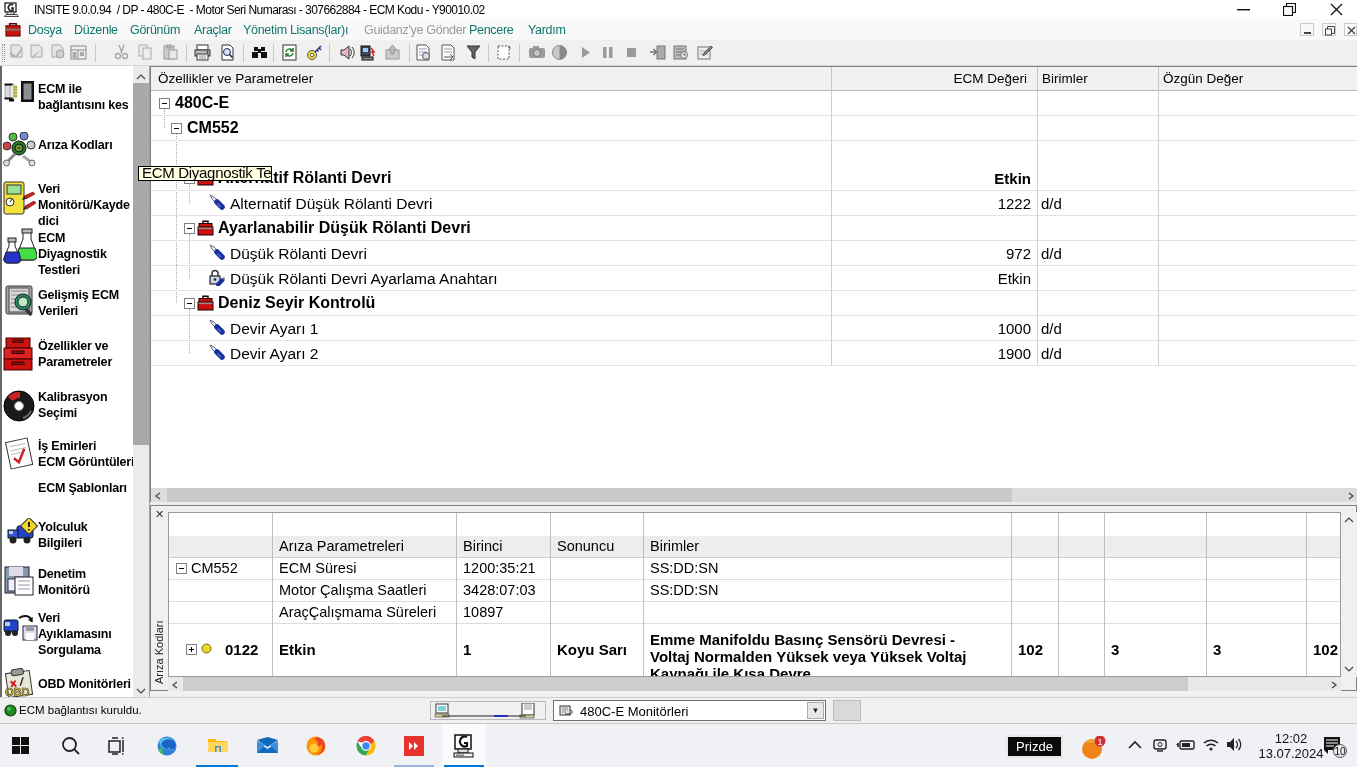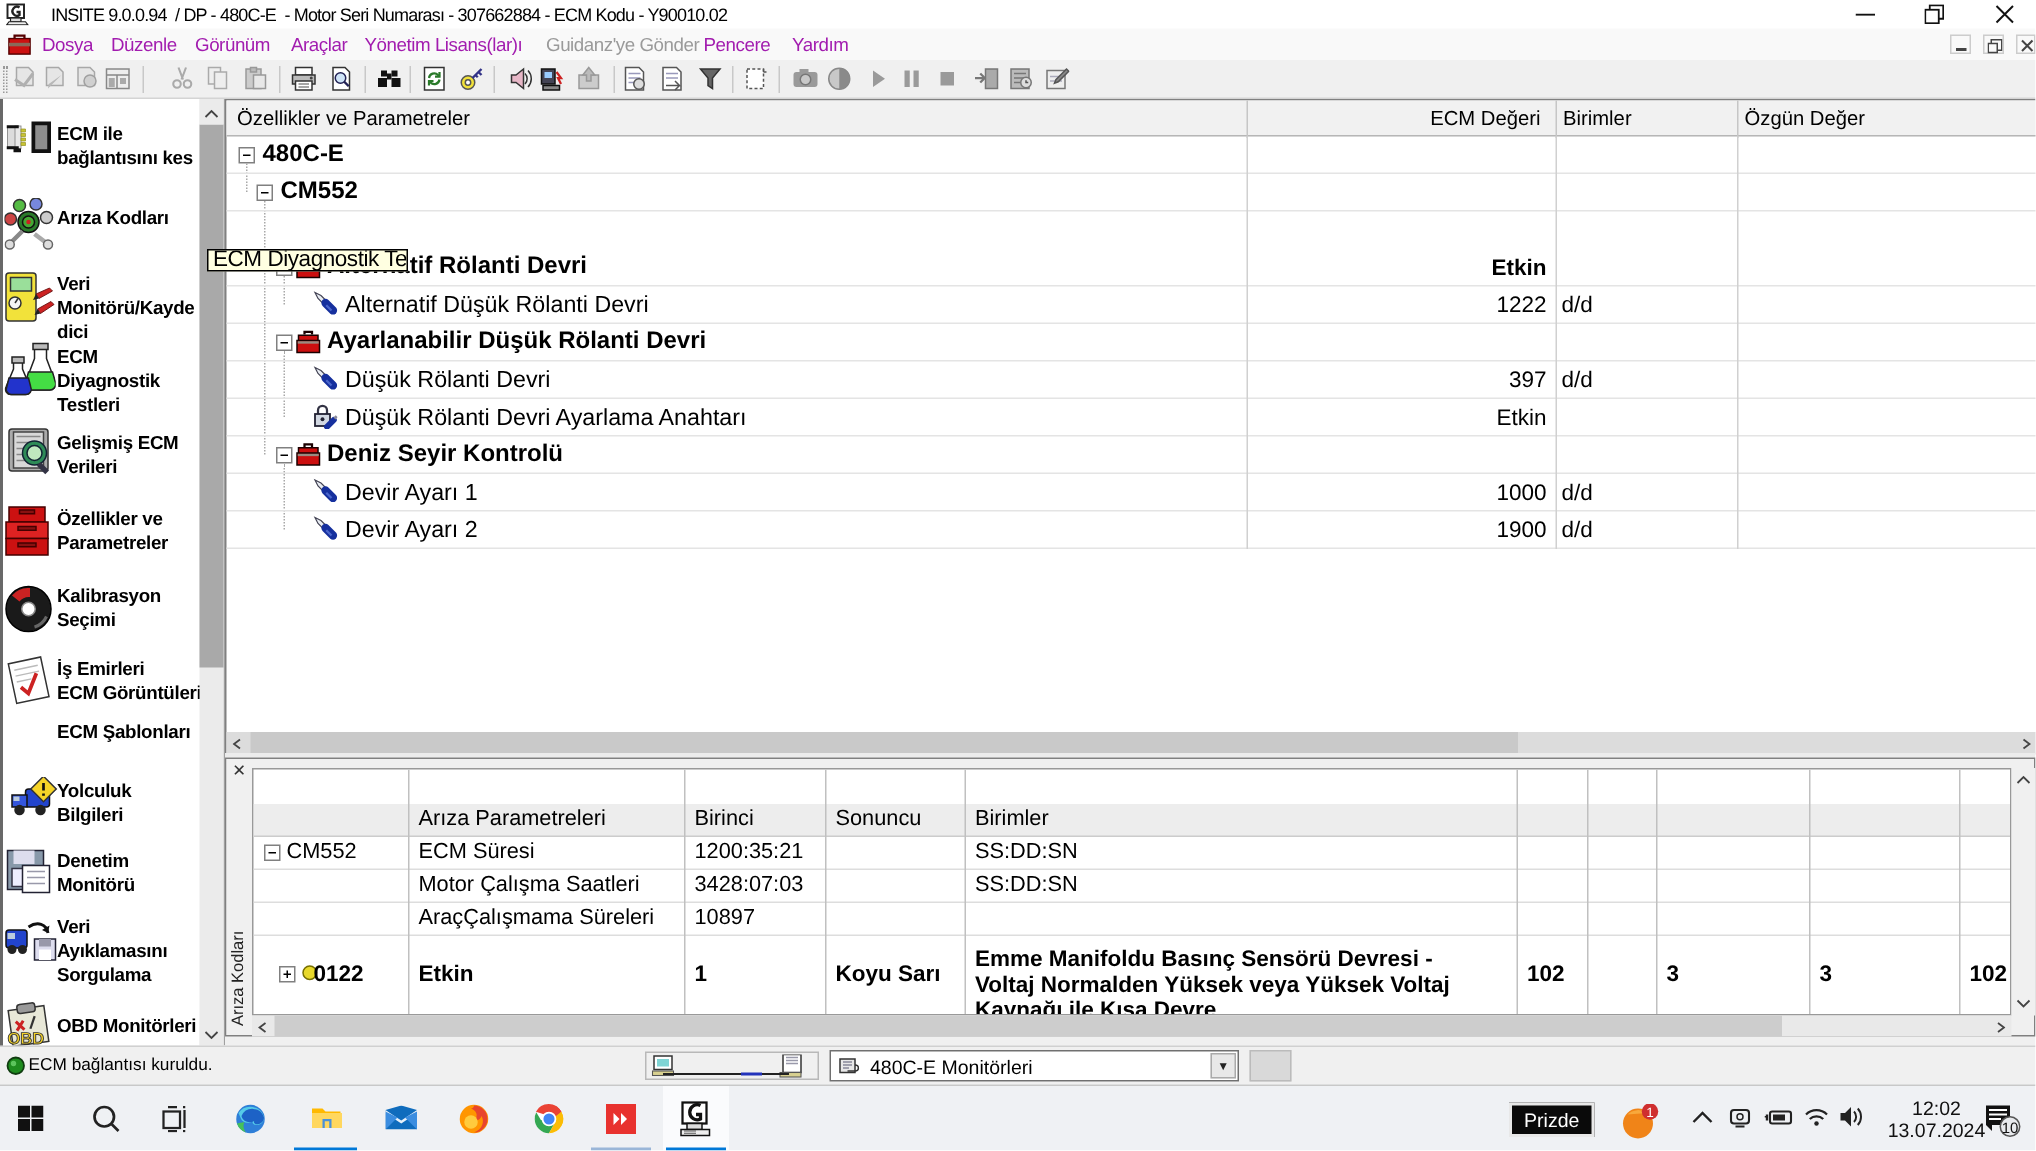--- a/index.html
+++ b/index.html
@@ -6,21 +6,21 @@
 html,body { width:1357px; height:767px; overflow:hidden; font-family:"Liberation Sans", sans-serif; background:#fff; }
 .abs { position:absolute; }
 #app { position:relative; width:1357px; height:767px; }
 
 
 #titlebar { position:absolute; left:0; top:0; width:1357px; height:19px; background:#fff; }
 #titlebar .ttxt { position:absolute; left:24px; top:3px; font-size:12px; letter-spacing:-0.55px; color:#000; white-space:nowrap; }
 
 
 #menubar { position:absolute; left:0; top:19px; width:1357px; height:21px; background:#f9f9f9; }
-.mi { position:absolute; top:4px; font-size:12.5px; letter-spacing:-0.3px; color:#a21caf; white-space:nowrap; }
+.mi { position:absolute; top:4px; font-size:12.5px; letter-spacing:-0.3px; color:#0f766e; white-space:nowrap; }
 
 
 #toolbar { position:absolute; left:0; top:40px; width:1357px; height:26px; background:#f0f0f0; border-bottom:1px solid #d4d4d4; }
 .tsep { position:absolute; top:4px; width:1px; height:18px; background:#c8c8c8; }
 
 
 #sidebar { position:absolute; left:0; top:66px; width:150px; height:631px; background:#fff; border-right:1px solid #a0a0a0; }
 .sbitem { position:absolute; left:38px; font-size:12.5px; letter-spacing:-0.2px; font-weight:bold; color:#000; line-height:16px; }
 .sbicon { position:absolute; left:3px; }
 #sbscroll { position:absolute; left:133px; top:66px; width:16px; height:631px; background:#ebebeb; }
@@ -468,21 +468,21 @@
         </svg>
       <span class="lbl b" style="left:67px">Ayarlanabilir Düşük Rölanti Devri</span>
     </div>
     <div class="mrow" style="top:174px">
       <svg class="abs" style="left:57px; top:3px" width="17" height="17" viewBox="0 0 17 17">
           <path d="M2 1 L6 3 L10 7 L8 9 L4 5 Z" fill="#e8ecf2" stroke="#445" stroke-width="0.8"></path>
           <path d="M9 8 L14 13" stroke="#16309e" stroke-width="5.5" stroke-linecap="round"></path>
           <path d="M9.5 9.5 L13 13" stroke="#4a66cc" stroke-width="1.5"></path>
         </svg>
       <span class="lbl" style="left:79px">Düşük Rölanti Devri</span>
-      <span class="val">397</span>
+      <span class="val">972</span>
         <span class="unit">d/d</span>
     </div>
     <div class="mrow" style="top:199px">
       <svg class="abs" style="left:57px; top:3px" width="17" height="17" viewBox="0 0 17 17">
           <path d="M4 7 V4.5 a3 3 0 0 1 6 0 V7" fill="none" stroke="#334" stroke-width="1.5"></path>
           <rect x="2" y="7" width="10" height="8" fill="#d2d8e2" stroke="#223" stroke-width="1.2"></rect>
           <circle cx="7" cy="10.5" r="1.3" fill="#223"></circle>
           <path d="M10 15.5 L14.5 11" stroke="#16309e" stroke-width="4" stroke-linecap="round"></path>
           <path d="M15 10 L16.5 8.5" stroke="#889" stroke-width="2"></path>
         </svg>
@@ -564,21 +564,21 @@
       <div class="abs" style="left:0; top:89px; width:1171px; height:22px; border-bottom:1px solid #ddd">
         <span class="ftxt" style="left:110px; top:2px">AraçÇalışmama Süreleri</span>
         <span class="ftxt" style="left:294px; top:2px">10897</span>
       </div>
       <div class="abs" style="left:0; top:111px; width:1171px; height:54px">
         <div class="pmbox plus" style="left:17px; top:20px"></div>
         <circle></circle>
         <svg class="abs" style="left:32px; top:19px" width="11" height="11" viewBox="0 0 11 11">
             <circle cx="5.5" cy="5.5" r="4.5" fill="#e8d82a" stroke="#776f00"></circle>
           </svg>
-        <span class="ftxt fb" style="left:40px; top:17px">0122</span>
+        <span class="ftxt fb" style="left:56px; top:17px">0122</span>
         <span class="ftxt fb" style="left:110px; top:17px">Etkin</span>
         <span class="ftxt fb" style="left:294px; top:17px">1</span>
         <span class="ftxt fb" style="left:388px; top:17px">Koyu Sarı</span>
         <span class="ftxt fb" style="left:481px; top:24px">Voltaj Normalden Yüksek veya Yüksek Voltaj</span>
         <span class="ftxt fb" style="left:481px; top:7px">Emme Manifoldu Basınç Sensörü Devresi -</span>
         <span class="ftxt fb" style="left:481px; top:41px">Kaynağı ile Kısa Devre</span>
         <span class="ftxt fb" style="left:849px; top:17px">102</span>
         <span class="ftxt fb" style="left:942px; top:17px">3</span>
         <span class="ftxt fb" style="left:1044px; top:17px">3</span>
         <span class="ftxt fb" style="left:1144px; top:17px">102</span>

